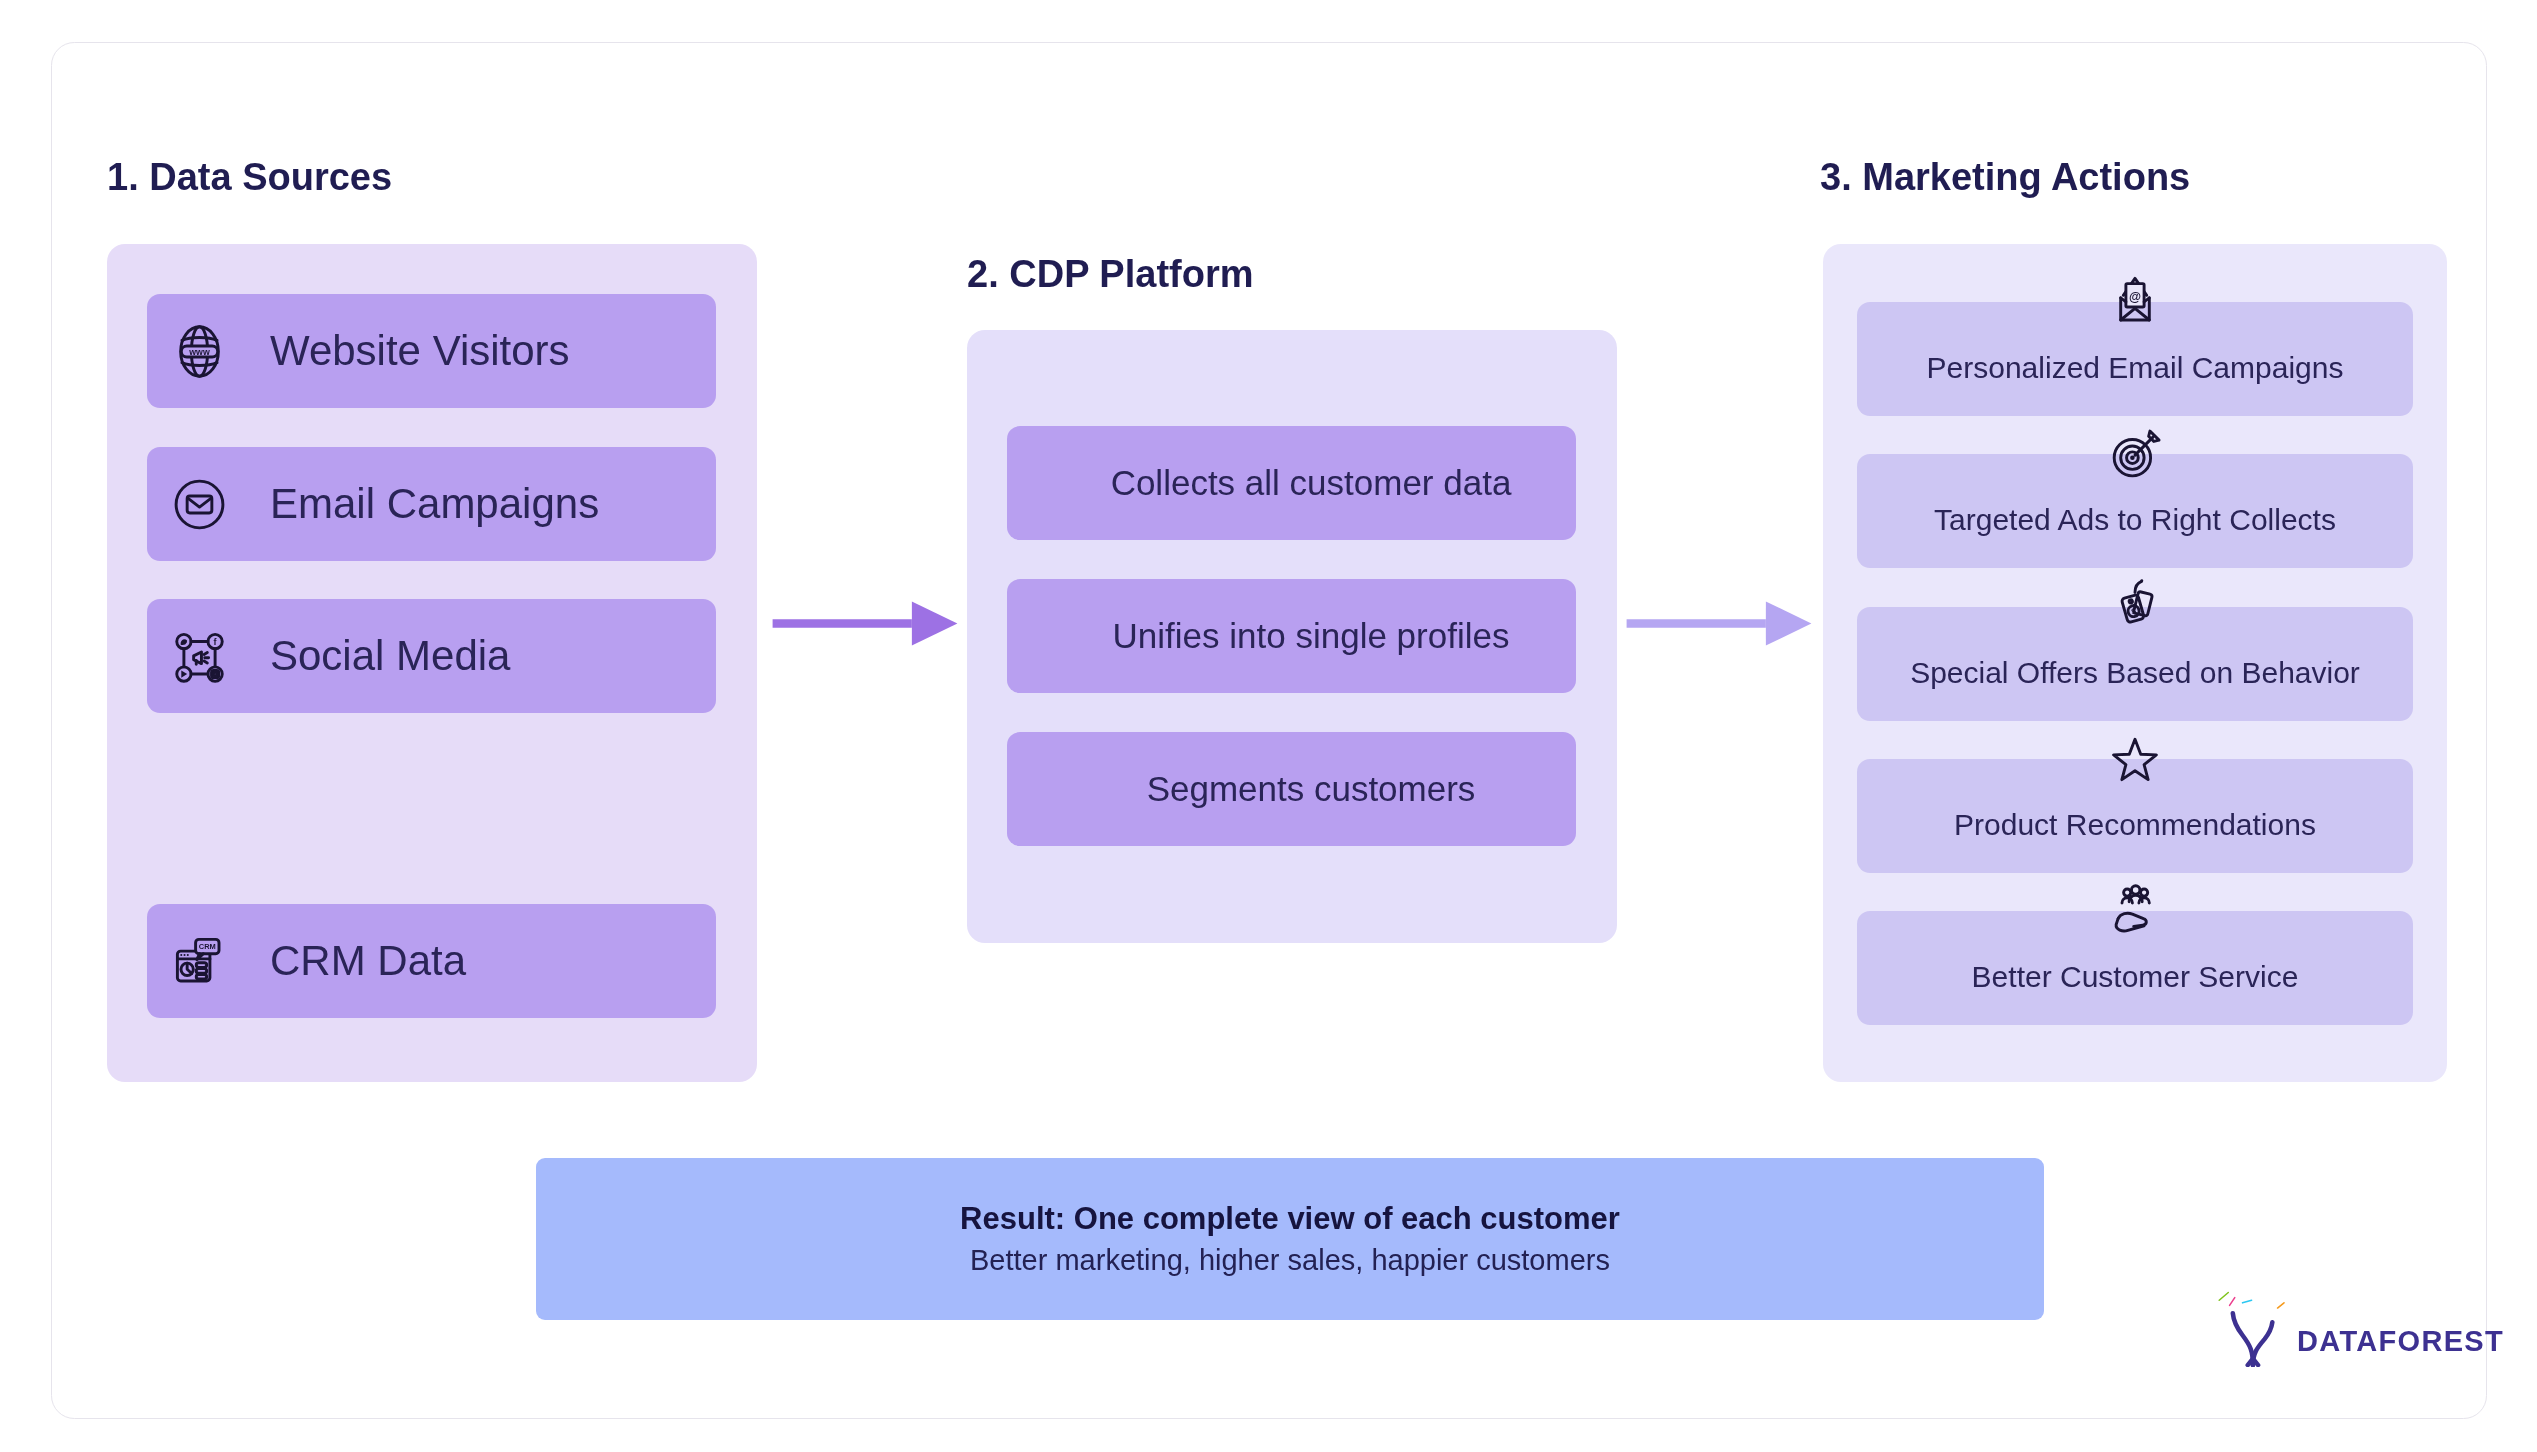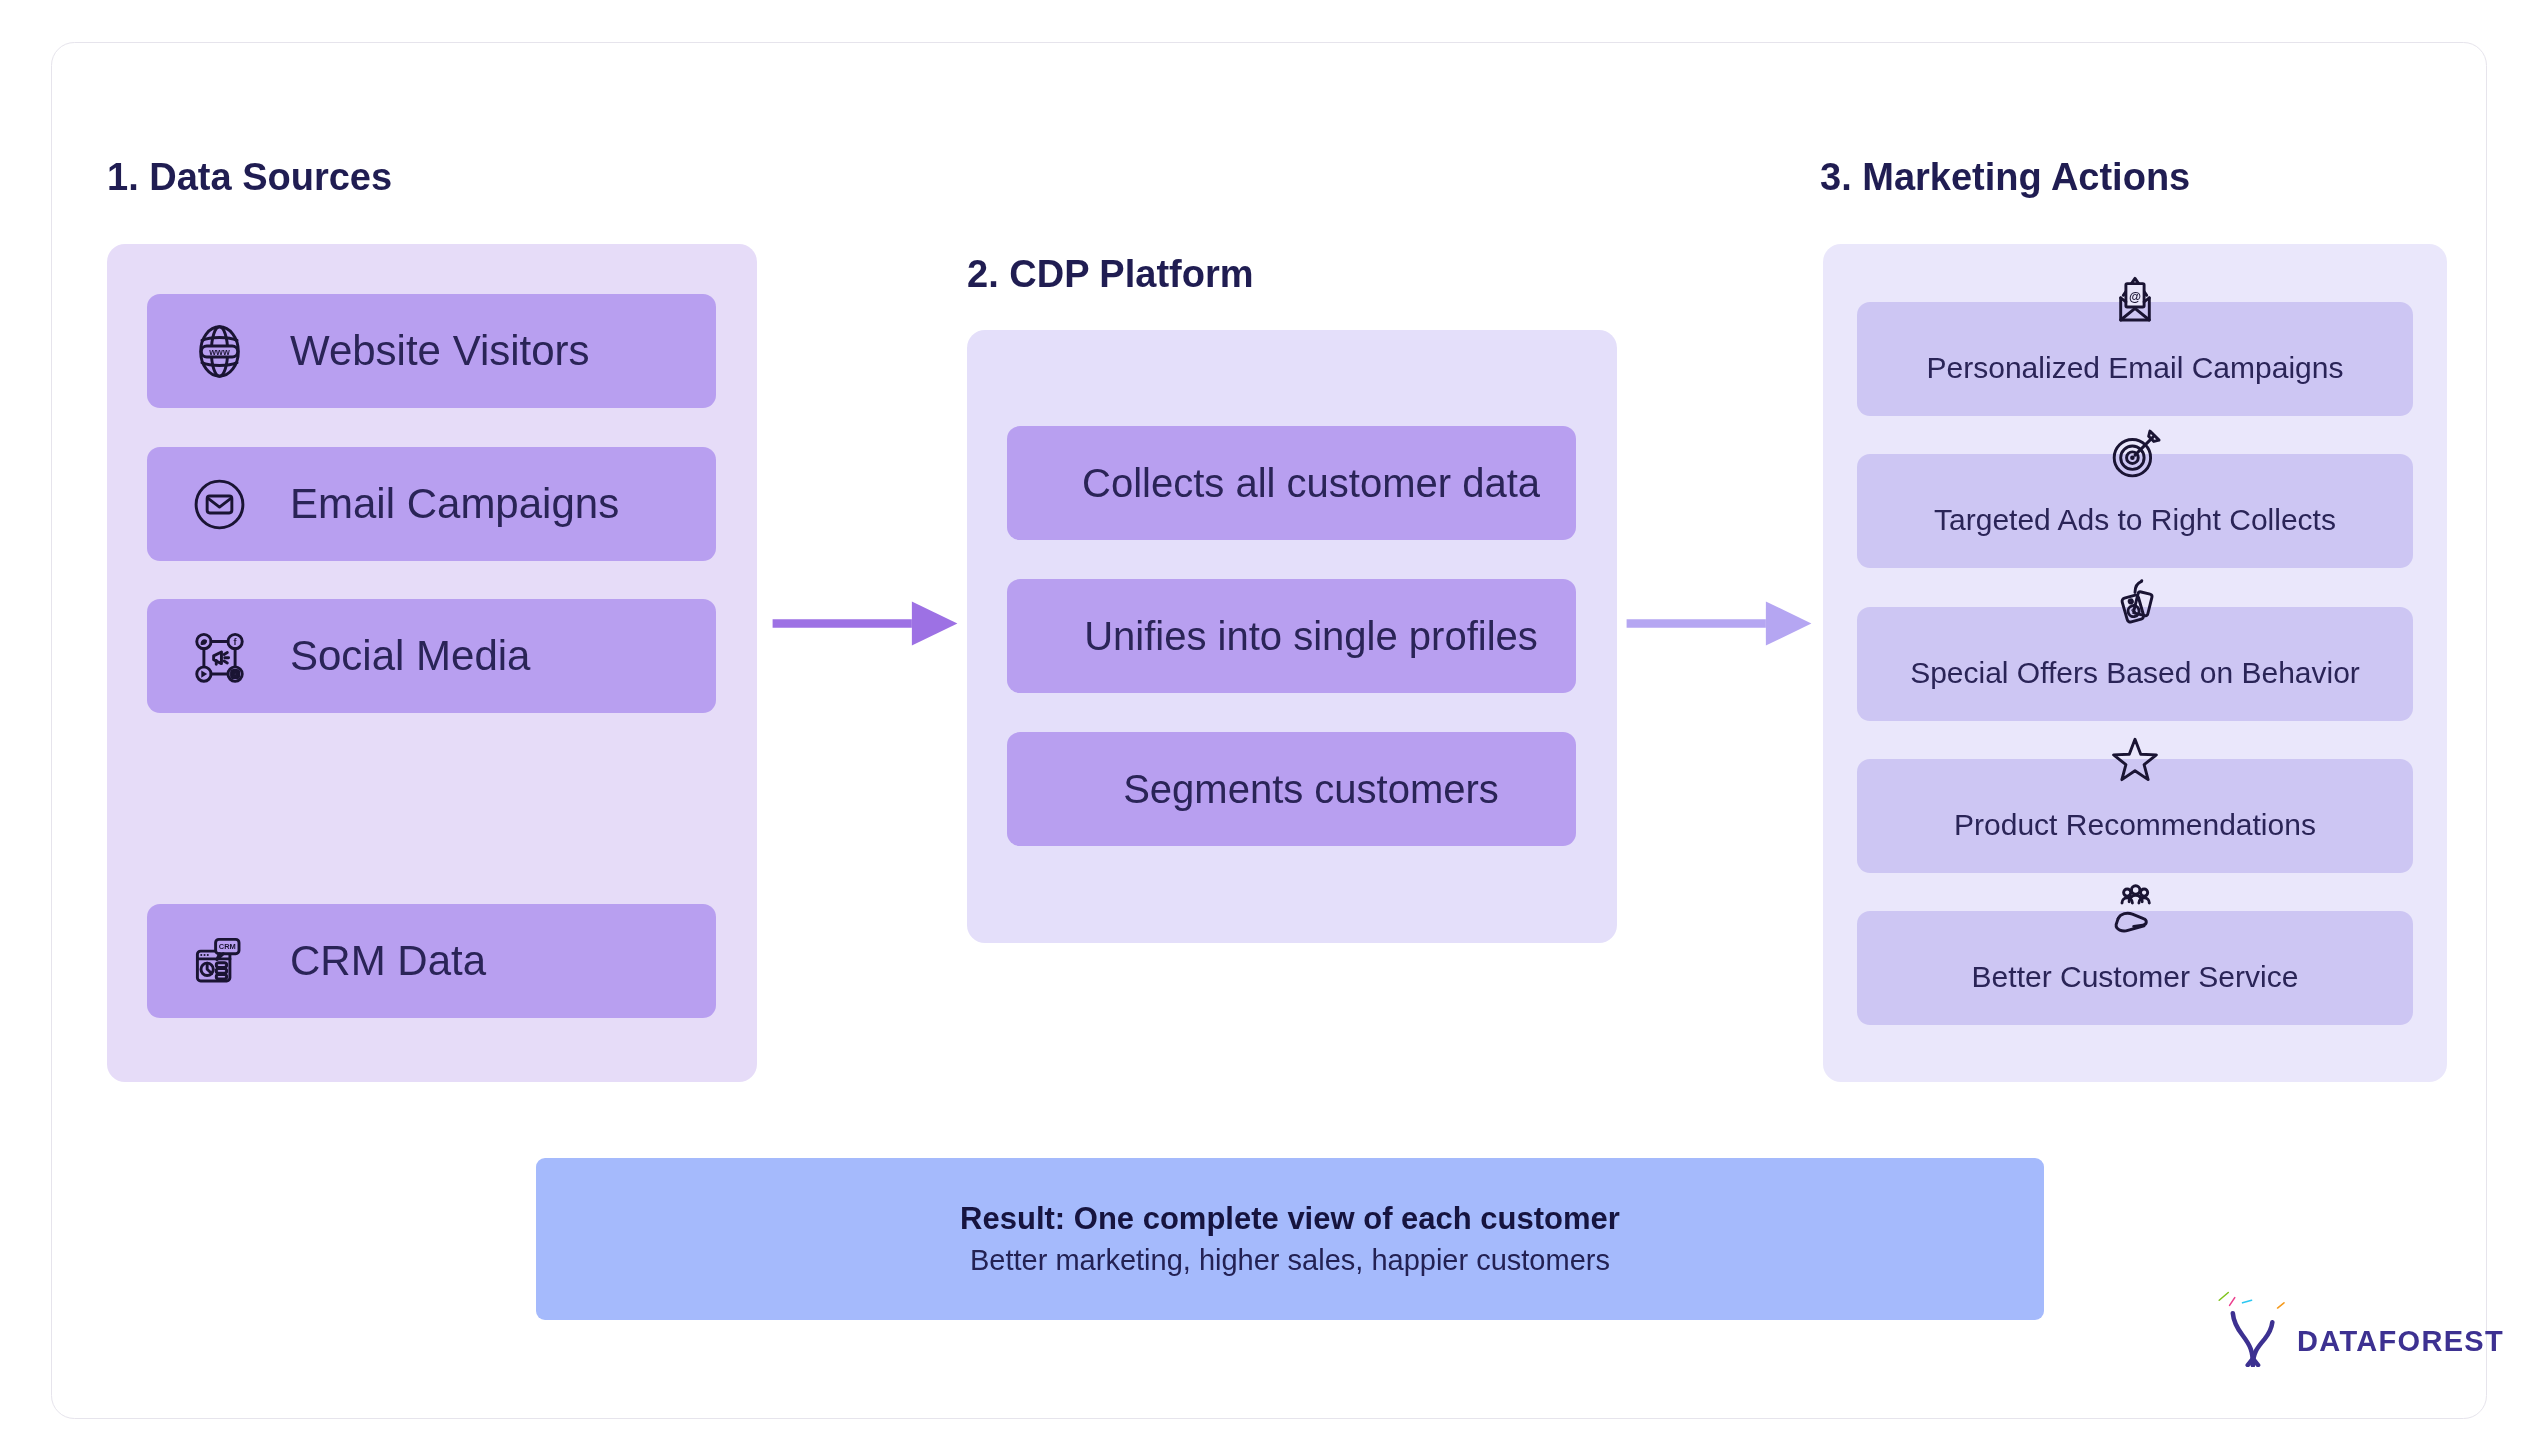--- a/index.html
+++ b/index.html
@@ -25,25 +25,25 @@
   .col-heading{position:absolute;text-align:left;font-size:38px;font-weight:700;
     color:var(--heading-text);line-height:1.15;}
   #heading-sources{left:107px;top:156px;width:650px;}
   #heading-platform{left:967px;top:253px;width:650px;}
   #heading-actions{left:1820px;top:156px;width:627px;}
   .panel{position:absolute;border-radius:18px;}
   #panel-sources{left:107px;top:244px;width:650px;height:838px;background:var(--panel-left);}
   #panel-platform{left:967px;top:330px;width:650px;height:613px;background:var(--panel-middle);}
   #panel-actions{left:1823px;top:244px;width:624px;height:838px;background:var(--panel-right);}
   .src-item{position:absolute;left:40px;width:569px;height:114px;border-radius:13px;
-    background:var(--item-purple);display:flex;align-items:center;padding-left:40px;gap:38px;}
+    background:var(--item-purple);display:flex;align-items:center;padding-left:20px;gap:38px;}
   .src-item .label{font-size:42px;color:var(--item-text);}
   .mid-item{position:absolute;left:40px;width:569px;height:114px;border-radius:13px;
     background:var(--item-purple);display:flex;align-items:center;justify-content:center;}
-  .mid-item .label{font-size:40px;color:var(--item-text);margin-left:39px;}
+  .mid-item .label{font-size:35px;color:var(--item-text);margin-left:39px;}
   .act-item{position:absolute;left:34px;width:556px;height:114px;border-radius:13px;
     background:var(--item-lavender);display:flex;align-items:center;justify-content:center;}
   .act-item .label{font-size:30px;color:var(--item-text);padding-top:18px;}
   .act-icon{position:absolute;top:-34px;left:50%;transform:translateX(-50%);}
   .icon-svg{display:block;}
   .icon-svg *{fill:none;stroke:var(--icon-stroke);stroke-width:4.5;
     stroke-linecap:round;stroke-linejoin:round;}
   .icon-svg .glyph{fill:var(--icon-stroke);stroke:none;
     font-family:"Liberation Sans",sans-serif;font-weight:700;}
   .icon-svg .fillshape{fill:var(--icon-stroke);stroke:none;}

